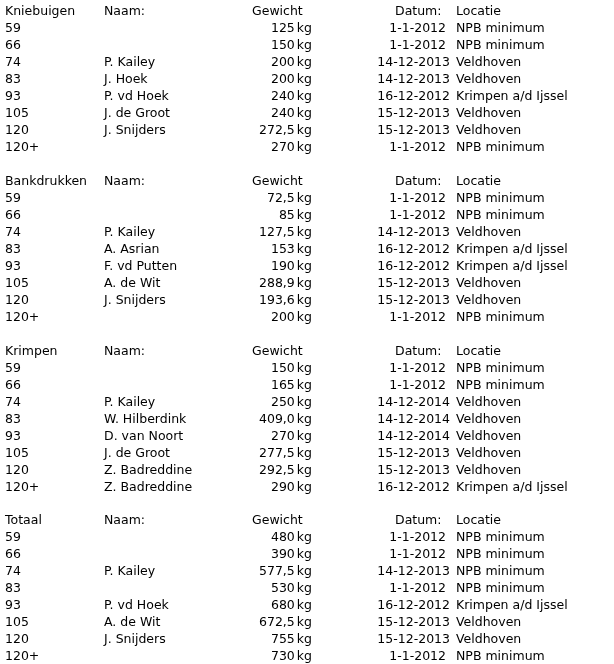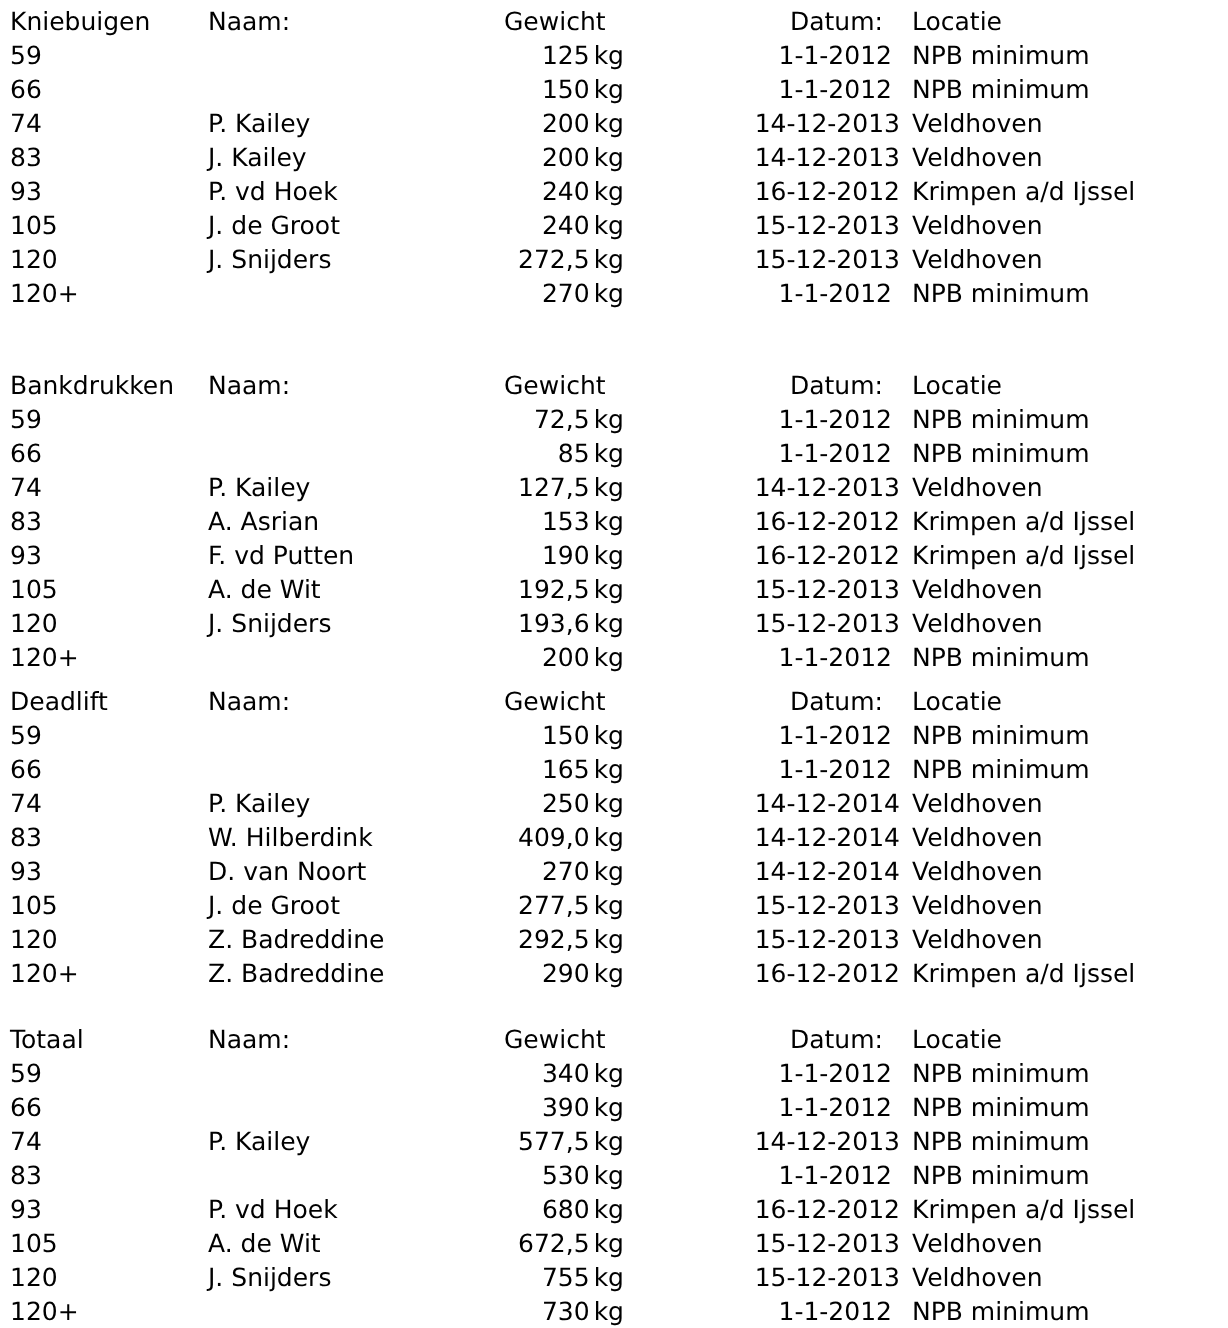--- a/index.html
+++ b/index.html
@@ -48,21 +48,21 @@
       </div>
       <div class="row">
         <span class="c-class">74</span>
         <span class="c-name">P. Kailey</span>
         <span class="c-weight"><span>200</span><span class="kg">kg</span></span>
         <span class="c-date">14-12-2013</span>
         <span class="c-loc">Veldhoven</span>
       </div>
       <div class="row">
         <span class="c-class">83</span>
-        <span class="c-name">J. Kailey</span>
+        <span class="c-name">J. Hoek</span>
         <span class="c-weight"><span>200</span><span class="kg">kg</span></span>
         <span class="c-date">14-12-2013</span>
         <span class="c-loc">Veldhoven</span>
       </div>
       <div class="row">
         <span class="c-class">93</span>
         <span class="c-name">P. vd Hoek</span>
         <span class="c-weight"><span>240</span><span class="kg">kg</span></span>
         <span class="c-date">16-12-2012</span>
         <span class="c-loc">Krimpen a/d Ijssel</span>
@@ -82,21 +82,21 @@
         <span class="c-loc">Veldhoven</span>
       </div>
       <div class="row">
         <span class="c-class">120+</span>
         <span class="c-name"></span>
         <span class="c-weight"><span>270</span><span class="kg">kg</span></span>
         <span class="c-date short">1-1-2012</span>
         <span class="c-loc">NPB minimum</span>
       </div>
     </div>
-    <div class="section" style="top: 172px; margin-top: 12px;">
+    <div class="section" style="top: 172px;">
       <div class="row">
         <span class="c-class">Bankdrukken</span>
         <span class="c-name">Naam:</span>
         <span class="c-gew-h">Gewicht</span>
         <span class="c-date-h">Datum:</span>
         <span class="c-loc">Locatie</span>
       </div>
       <div class="row">
         <span class="c-class">59</span>
         <span class="c-name"></span>
@@ -128,42 +128,42 @@
       <div class="row">
         <span class="c-class">93</span>
         <span class="c-name">F. vd Putten</span>
         <span class="c-weight"><span>190</span><span class="kg">kg</span></span>
         <span class="c-date">16-12-2012</span>
         <span class="c-loc">Krimpen a/d Ijssel</span>
       </div>
       <div class="row">
         <span class="c-class">105</span>
         <span class="c-name">A. de Wit</span>
-        <span class="c-weight"><span>192,5</span><span class="kg">kg</span></span>
+        <span class="c-weight"><span>288,9</span><span class="kg">kg</span></span>
         <span class="c-date">15-12-2013</span>
         <span class="c-loc">Veldhoven</span>
       </div>
       <div class="row">
         <span class="c-class">120</span>
         <span class="c-name">J. Snijders</span>
         <span class="c-weight"><span>193,6</span><span class="kg">kg</span></span>
         <span class="c-date">15-12-2013</span>
         <span class="c-loc">Veldhoven</span>
       </div>
       <div class="row">
         <span class="c-class">120+</span>
         <span class="c-name"></span>
         <span class="c-weight"><span>200</span><span class="kg">kg</span></span>
         <span class="c-date short">1-1-2012</span>
         <span class="c-loc">NPB minimum</span>
       </div>
     </div>
     <div class="section" style="top: 342px;">
       <div class="row">
-        <span class="c-class">Deadlift</span>
+        <span class="c-class">Krimpen</span>
         <span class="c-name">Naam:</span>
         <span class="c-gew-h">Gewicht</span>
         <span class="c-date-h">Datum:</span>
         <span class="c-loc">Locatie</span>
       </div>
       <div class="row">
         <span class="c-class">59</span>
         <span class="c-name"></span>
         <span class="c-weight"><span>150</span><span class="kg">kg</span></span>
         <span class="c-date short">1-1-2012</span>
@@ -223,21 +223,21 @@
       <div class="row">
         <span class="c-class">Totaal</span>
         <span class="c-name">Naam:</span>
         <span class="c-gew-h">Gewicht</span>
         <span class="c-date-h">Datum:</span>
         <span class="c-loc">Locatie</span>
       </div>
       <div class="row">
         <span class="c-class">59</span>
         <span class="c-name"></span>
-        <span class="c-weight"><span>340</span><span class="kg">kg</span></span>
+        <span class="c-weight"><span>480</span><span class="kg">kg</span></span>
         <span class="c-date short">1-1-2012</span>
         <span class="c-loc">NPB minimum</span>
       </div>
       <div class="row">
         <span class="c-class">66</span>
         <span class="c-name"></span>
         <span class="c-weight"><span>390</span><span class="kg">kg</span></span>
         <span class="c-date short">1-1-2012</span>
         <span class="c-loc">NPB minimum</span>
       </div>

